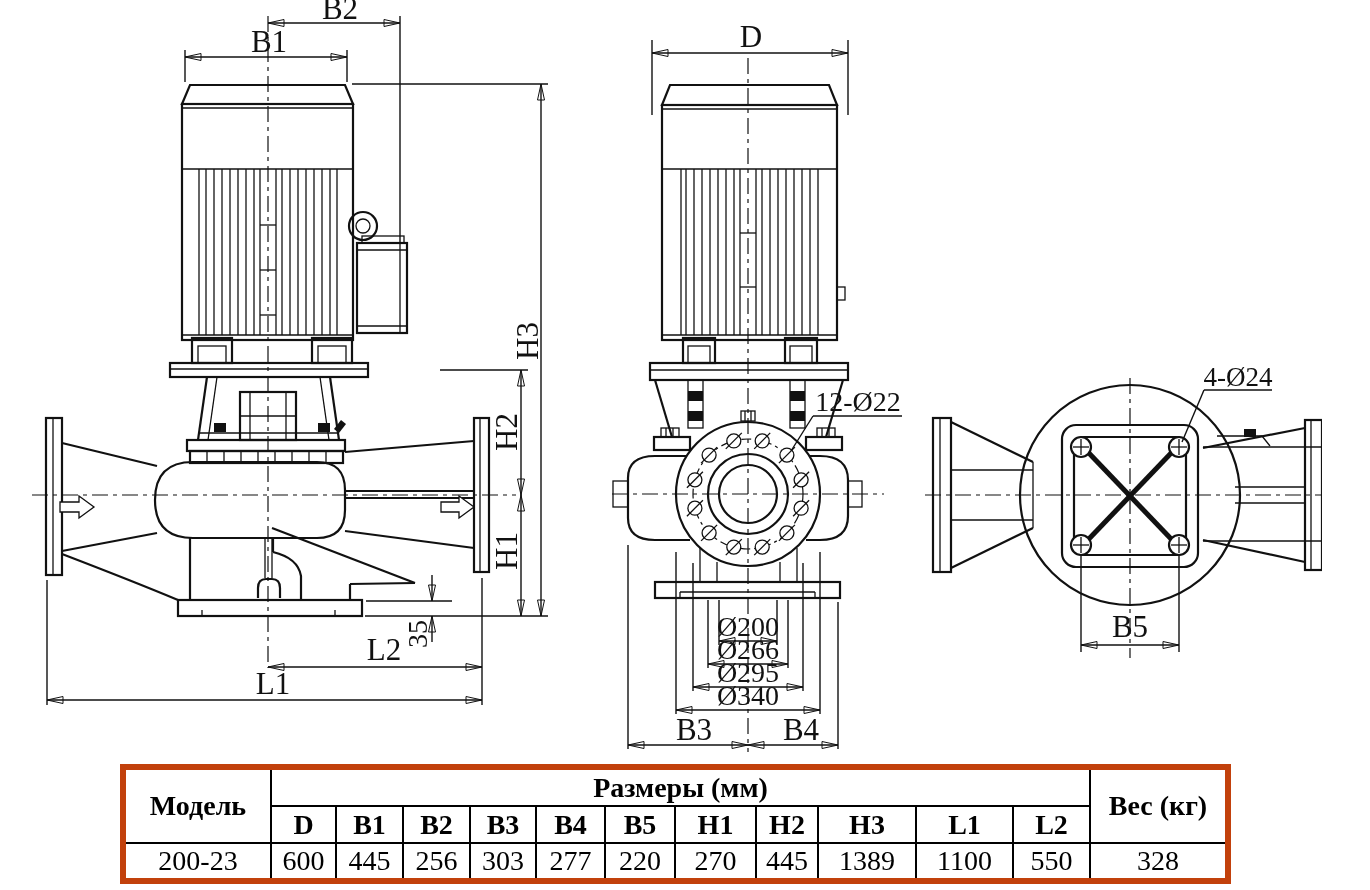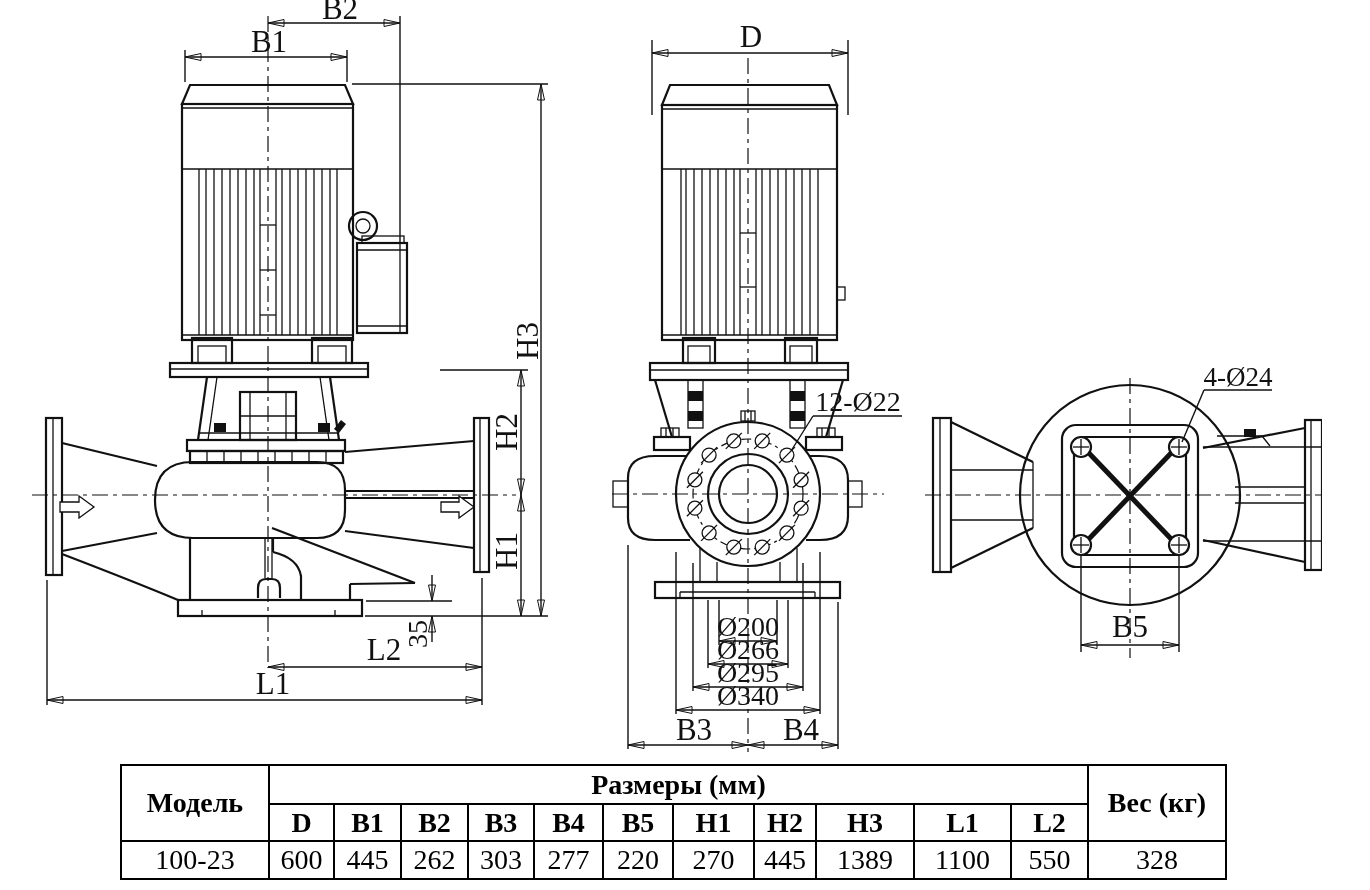--- a/index.html
+++ b/index.html
@@ -17,21 +17,21 @@
   svg text{fill:#111;font-family:"Liberation Serif","DejaVu Serif",serif;}
   .lbl {font-size:31px;}
   .lblm{font-size:28px;}
   .lbls{font-size:27px;}
   
   #dimtable{position:absolute;left:120px;top:764px;border-collapse:collapse;table-layout:fixed;
             width:1105px;height:114px;}
   #dimtable td{border:2px solid #000;text-align:center;vertical-align:middle;
                font-size:28px;padding:0;overflow:hidden;}
   #dimtable .hd{font-weight:bold;}
-  #dimtable{border:1px solid #c2410c;font-family:Liberation Serif, serif;}
+  #dimtable{border:6px solid #c2410c;font-family:Liberation Serif, serif;}
 </style>
 </head>
 <body>
 
 <div id="page">
 
 <svg width="1370" height="890" viewBox="0 0 1370 890">
   <defs>
     <marker id="arr" markerUnits="userSpaceOnUse" markerWidth="18" markerHeight="10" refX="17" refY="5" orient="auto-start-reverse">
       <path d="M17,5 L1,1.5 L1,8.5 Z" fill="#111" stroke="none"></path>
@@ -431,24 +431,24 @@
     <td class="hd">B3</td>
     <td class="hd">B4</td>
     <td class="hd">B5</td>
     <td class="hd">H1</td>
     <td class="hd">H2</td>
     <td class="hd">H3</td>
     <td class="hd">L1</td>
     <td class="hd">L2</td>
   </tr>
   <tr style="height:38px">
-    <td>100-23</td>
+    <td>200-23</td>
     <td>600</td>
     <td>445</td>
-    <td>262</td>
+    <td>256</td>
     <td>303</td>
     <td>277</td>
     <td>220</td>
     <td>270</td>
     <td>445</td>
     <td>1389</td>
     <td>1100</td>
     <td>550</td>
     <td>328</td>
   </tr>

